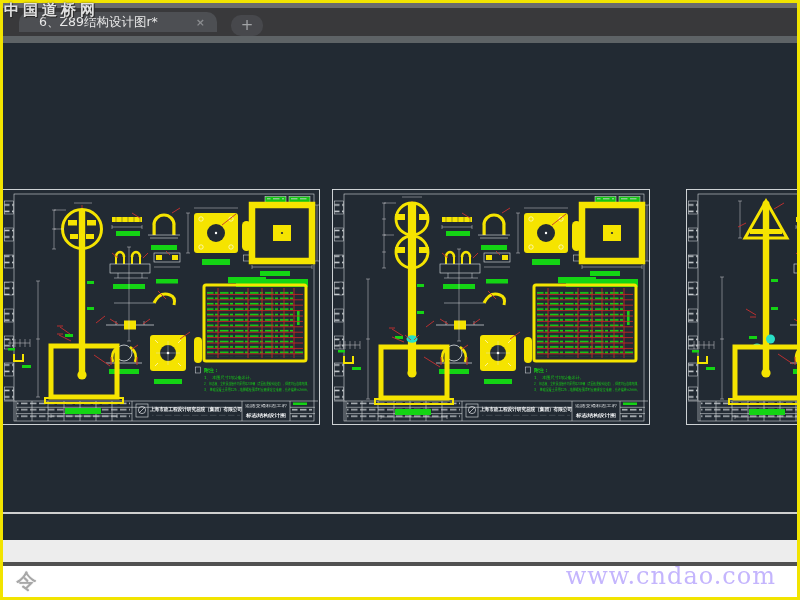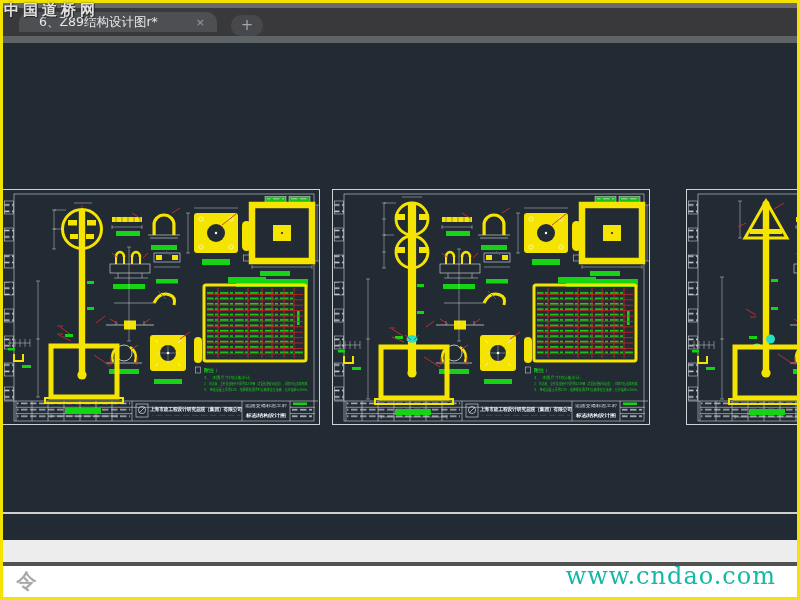--- a/index.html
+++ b/index.html
@@ -43,21 +43,21 @@
   .bottom-white{position:absolute;left:3px;top:566px;width:794px;height:31px;background:#ffffff;}
 
   
   .wm-top{
     position:absolute;left:4px;top:1px;z-index:60;color:rgba(248,248,248,0.88);
     font-size:15px;font-weight:bold;letter-spacing:4px;
     text-shadow:1px 1px 0 #2a2a2a,0 0 2px #3a3a3a;
   }
   .wm-char{position:absolute;left:16px;top:567px;color:#a8a8a8;font-size:21px;
     text-shadow:0 0 1px #7f7f7f;}
-  .wm-url{position:absolute;right:24px;top:562px;color:#14b8a6;font-size:24px;
+  .wm-url{position:absolute;right:24px;top:562px;color:#c4b5fd;font-size:24px;
     font-family:"DejaVu Serif",serif;letter-spacing:1px;}
 </style>
 </head>
 <body>
 
 <svg width="0" height="0" style="position:absolute" aria-hidden="true">
 <defs>
   <pattern id="pg" width="15" height="5.4" patternUnits="userSpaceOnUse">
     <rect x="1" y="1.7" width="8.5" height="1.7" fill="#14d414"></rect>
     <rect x="11" y="1.7" width="3" height="1.7" fill="#14d414"></rect>

